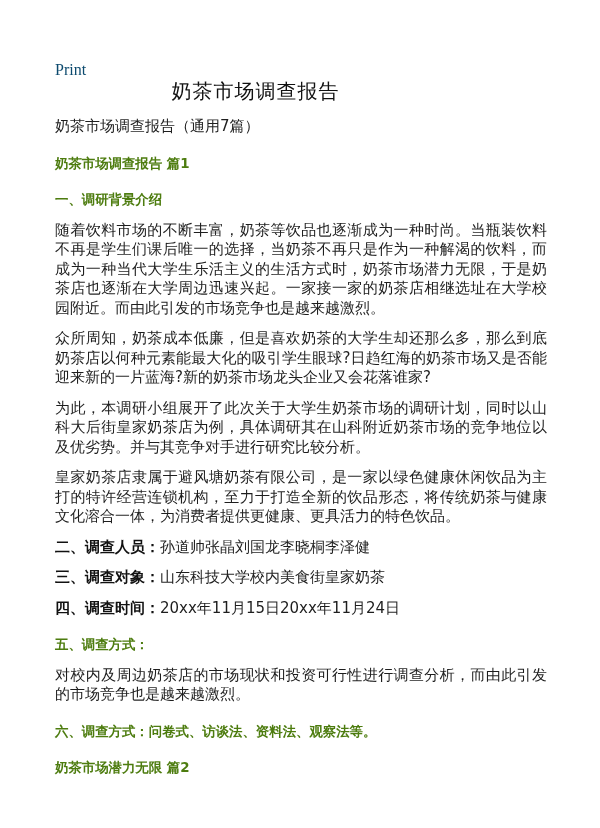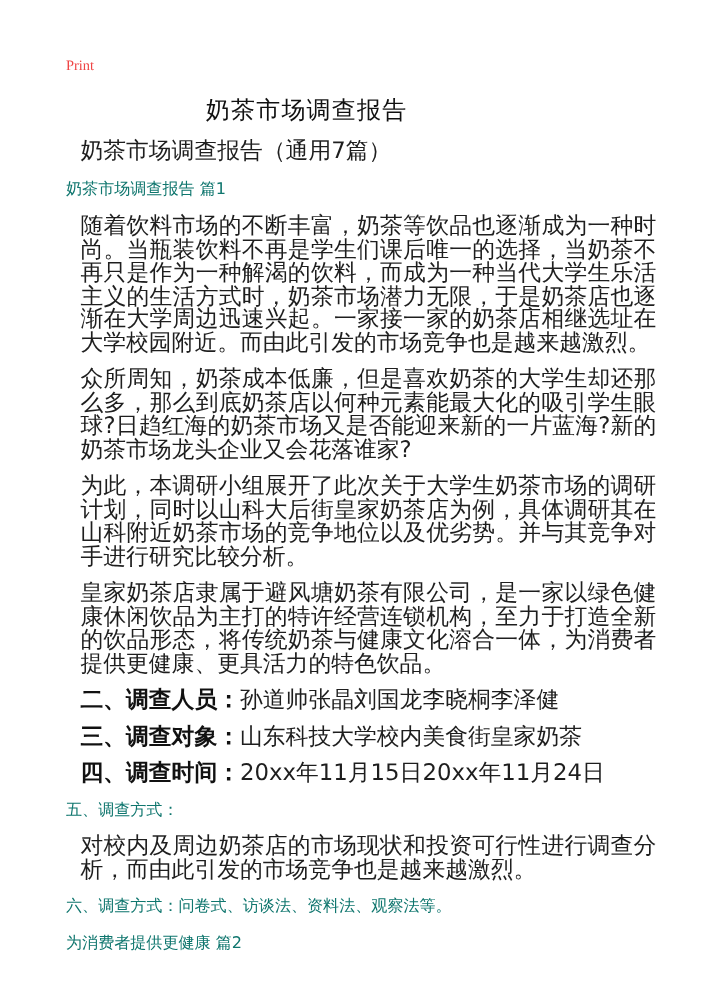--- a/index.html
+++ b/index.html
@@ -11,74 +11,75 @@
       width: 600px;
       height: 828px;
       overflow: hidden;
       position: relative;
       font-family: "DejaVu Sans", "Liberation Sans", sans-serif;
       color: #1a1a1a;
     }
     .print-label {
       position: absolute;
       left: 55px;
-      top: 47px;
+      top: 61px;
       font-family: "Liberation Serif", "DejaVu Serif", serif;
-      font-size: 12px;
-      color: #ef4444;
+      font-size: 16px;
+      color: #0c4a6e;
     }
     .doc-title {
       position: absolute;
       left: 0;
       width: 511px;
       top: 78px;
       text-align: center;
       font-size: 20px;
       font-weight: normal;
       letter-spacing: 1px;
       margin: 0;
       color: #111;
     }
     .content {
       position: absolute;
       left: 55px;
       top: 117px;
       width: 492px;
     }
     .p {
-      font-size: 19px;
+      font-size: 15px;
       line-height: 19.5px;
-      margin: 0 0 11px 12px;
+      margin: 0 0 11px 0;
       text-align: justify;
       word-break: break-all;
       color: #1e1e1e;
     }
     .subtitle { margin-bottom: 12px; }
     .h-bold {
-      font-weight: normal;
+      font-weight: bold;
       font-size: 13.4px;
       line-height: 19.5px;
-      margin: 0 0 11px 0;
-      color: #0f766e;
+      margin: 17px 0 11px 0;
+      color: #4d7c0f;
     }
     .inline-label { font-weight: bold; color: #111; }
     .inline-value { font-weight: normal; }
   </style>
 </head>
 <body>
 
 <div class="print-label">Print</div>
 
 <h1 class="doc-title">奶茶市场调查报告</h1>
 
 <div class="content">
   <p class="p subtitle">奶茶市场调查报告（通用7篇）</p>
 
   <p class="h-bold">奶茶市场调查报告 篇1</p>
 
+  <p class="h-bold">一、调研背景介绍</p>
 
   <p class="p">随着饮料市场的不断丰富，奶茶等饮品也逐渐成为一种时尚。当瓶装饮料不再是学生们课后唯一的选择，当奶茶不再只是作为一种解渴的饮料，而成为一种当代大学生乐活主义的生活方式时，奶茶市场潜力无限，于是奶茶店也逐渐在大学周边迅速兴起。一家接一家的奶茶店相继选址在大学校园附近。而由此引发的市场竞争也是越来越激烈。</p>
 
   <p class="p">众所周知，奶茶成本低廉，但是喜欢奶茶的大学生却还那么多，那么到底奶茶店以何种元素能最大化的吸引学生眼球?日趋红海的奶茶市场又是否能迎来新的一片蓝海?新的奶茶市场龙头企业又会花落谁家?</p>
 
   <p class="p">为此，本调研小组展开了此次关于大学生奶茶市场的调研计划，同时以山科大后街皇家奶茶店为例，具体调研其在山科附近奶茶市场的竞争地位以及优劣势。并与其竞争对手进行研究比较分析。</p>
 
 
   <p class="p">皇家奶茶店隶属于避风塘奶茶有限公司，是一家以绿色健康休闲饮品为主打的特许经营连锁机构，至力于打造全新的饮品形态，将传统奶茶与健康文化溶合一体，为消费者提供更健康、更具活力的特色饮品。</p>
 
@@ -93,14 +94,14 @@
   <p class="p">
     <span class="inline-label">四、调查时间：</span><span class="inline-value">20xx年11月15日20xx年11月24日</span>
   </p>
 
   <p class="h-bold">五、调查方式：</p>
 
   <p class="p">对校内及周边奶茶店的市场现状和投资可行性进行调查分析，而由此引发的市场竞争也是越来越激烈。</p>
 
   <p class="h-bold">六、调查方式：问卷式、访谈法、资料法、观察法等。</p>
 
-  <p class="h-bold">为消费者提供更健康 篇2</p>
+  <p class="h-bold">奶茶市场潜力无限 篇2</p>
 </div>
 
 </body></html>

